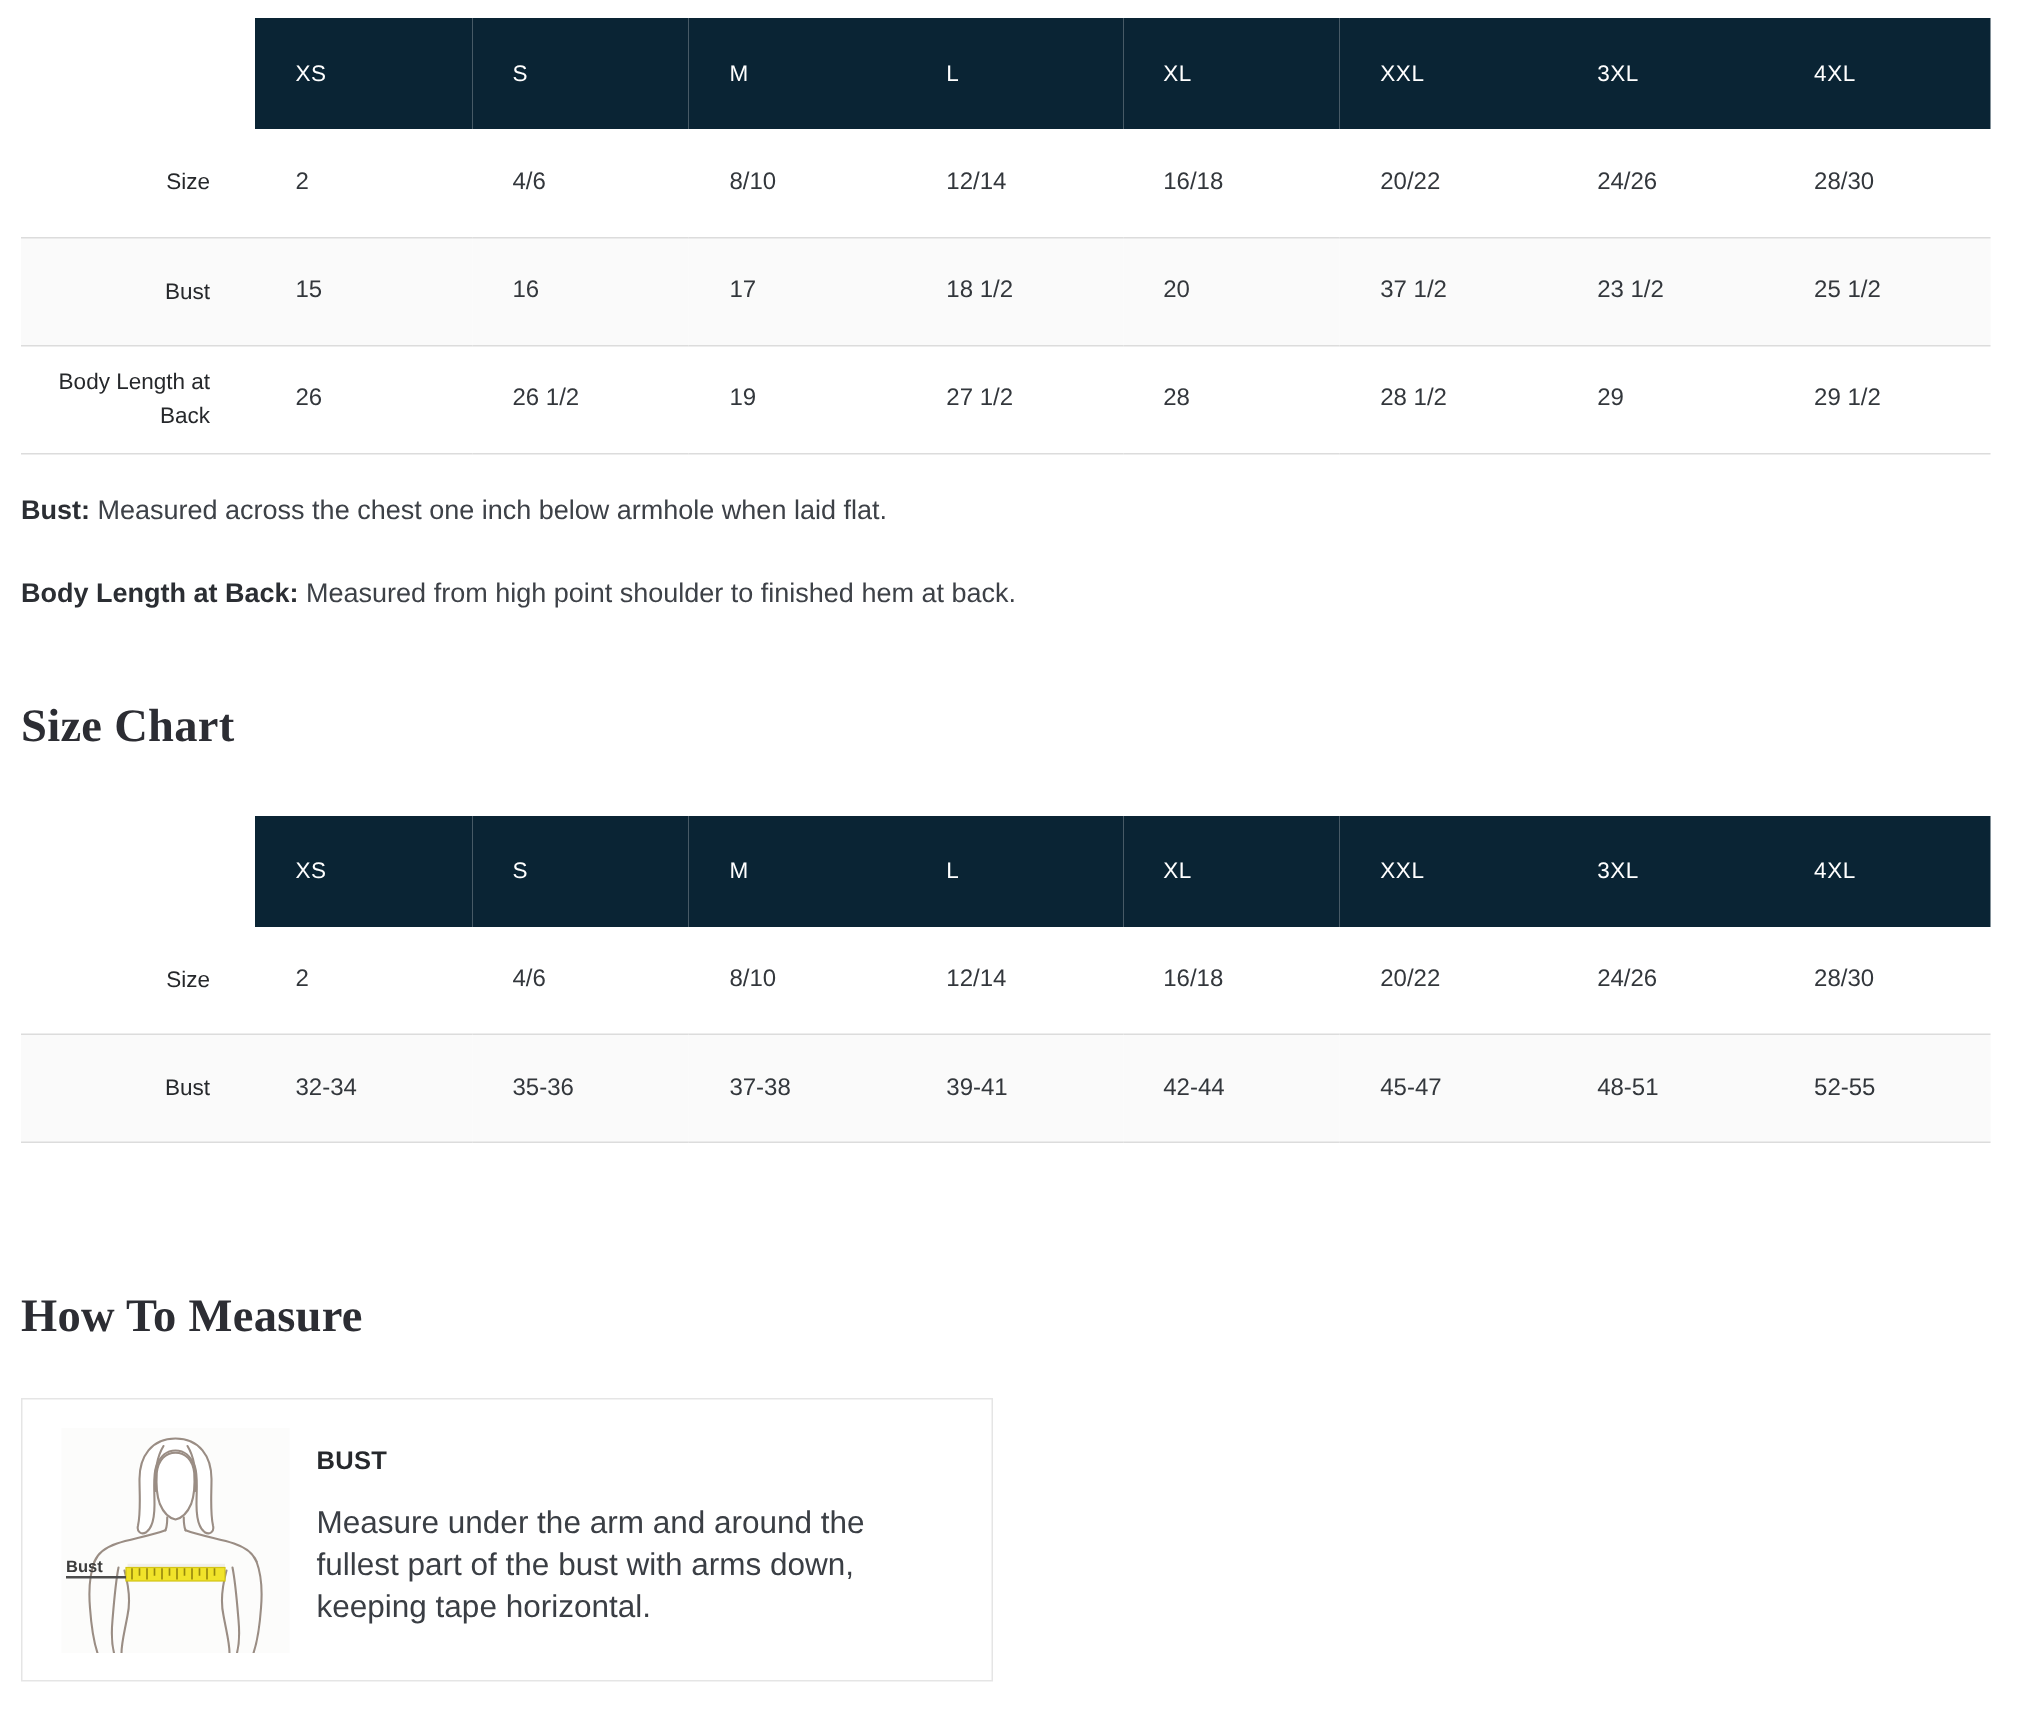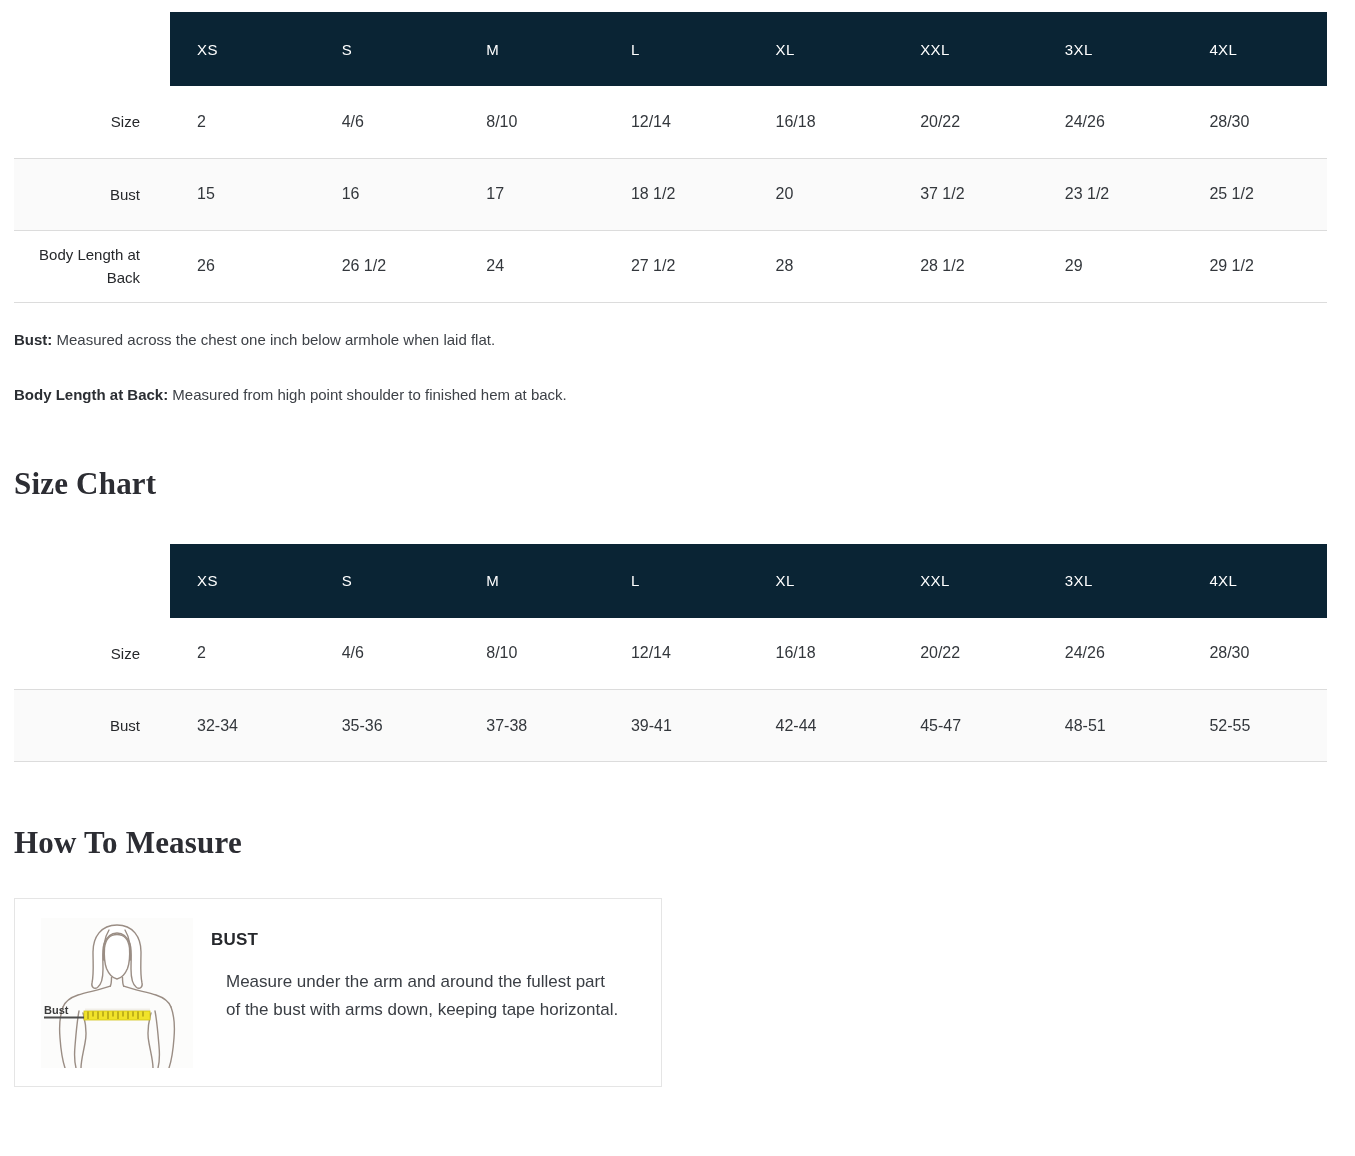--- a/index.html
+++ b/index.html
@@ -23,21 +23,21 @@
     font-family:"Liberation Serif","DejaVu Serif",serif;
     font-weight:700;
     color:#2c2d33;
     font-size:31px;
     line-height:38px;
     letter-spacing:.2px;
     margin:0;
   }
   h1{margin-bottom:28px;}
   h2.size-chart-title{margin-top:61px;margin-bottom:41px;}
-  h2.how-title{margin-top:62px;margin-bottom:36px;}
+  h2.how-title{margin-top:96px;margin-bottom:36px;}
 
   table.size-table{
     border-collapse:collapse;
     table-layout:fixed;
     width:1313px;
   }
   table.size-table col.label-col{width:156px;}
   table.size-table thead th{
     background:var(--header-bg);
     color:#ffffff;
@@ -66,21 +66,21 @@
     font-size:16px;
     color:#33373c;
     height:72px;
     padding:8px 10px 8px 27px;
     vertical-align:middle;
   }
 
   .notes{margin-top:28px;}
   .notes p{
     margin:0 0 37px 0;
-    font-size:15px;
+    font-size:18px;
     line-height:18px;
     color:#3d4147;
   }
   .notes p strong{color:#2b2e33;font-weight:700;}
 
   .measure-card{
     width:648px;
     border:1px solid #e5e5e5;
     padding:19px 25px 18px 26px;
     display:flex;
@@ -96,22 +96,22 @@
   .card-text{padding-top:2px;}
   .card-text h3{
     font-family:"Liberation Sans","DejaVu Sans",sans-serif;
     font-size:17px;
     font-weight:700;
     color:#26282c;
     margin:10px 0 18px 0;
     letter-spacing:.2px;
   }
   .card-text p{
-    margin:15px;
-    font-size:17px;
+    margin:0;
+    font-size:21px;
     line-height:28px;
     color:#3a3e44;
     max-width:420px;
   }
 
   
   .fig-line{stroke:var(--figure-line);fill:none;stroke-width:1.4;stroke-linecap:round;}
   .fig-fill{fill:#ffffff;}
   .tape-shadow{fill:#f1efe9;}
   .tape-band{fill:var(--tape-yellow);stroke:#d3c414;stroke-width:.8;}
@@ -170,21 +170,21 @@
           <td>18 1/2</td>
           <td>20</td>
           <td>37 1/2</td>
           <td>23 1/2</td>
           <td>25 1/2</td>
         </tr>
         <tr>
           <th>Body Length at Back</th>
           <td>26</td>
           <td>26 1/2</td>
-          <td>24</td>
+          <td>19</td>
           <td>27 1/2</td>
           <td>28</td>
           <td>28 1/2</td>
           <td>29</td>
           <td>29 1/2</td>
         </tr>
       </tbody>
     </table>
 
   <div class="notes">

